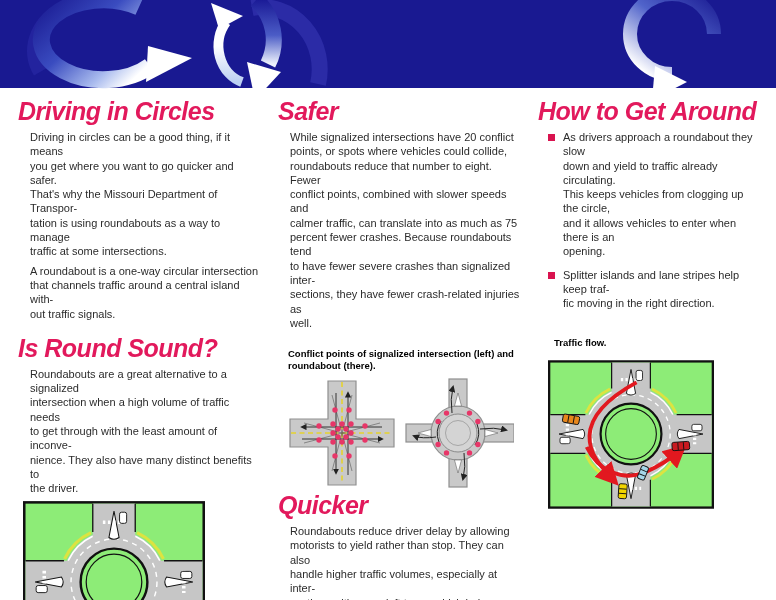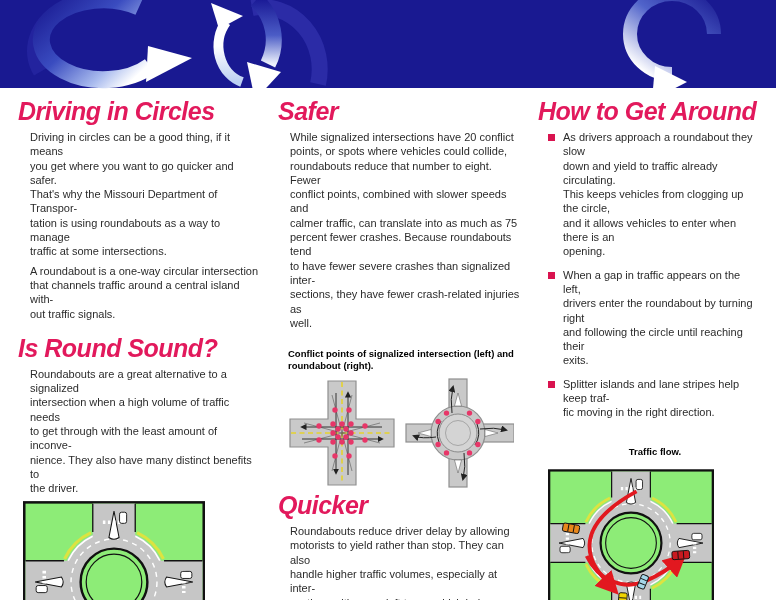--- a/index.html
+++ b/index.html
@@ -15,21 +15,21 @@
   .headline{color:#e2195c;font-style:italic;font-weight:bold;font-size:25px;
             line-height:26px;margin:2px 0 6px 0;letter-spacing:-0.5px;}
   .body-text{font-size:11px;line-height:14.3px;color:#2b2b2b;margin:4px 0 5px 12px;
              white-space:pre-line;}
   .headline.second{margin-top:14px;}
   .headline.quicker{}
   .caption{font-size:9.5px;line-height:12px;font-weight:bold;color:#000;
            white-space:pre-line;}
   .cap-left{margin:14px 0 4px 5px;}
   .cap-mid{margin:18px 0 5px 10px;}
-  .cap-right{margin:26px 0 4px 0;text-align:center;}
+  .cap-right{margin:26px 0 4px 16px;}
   .diagram{display:block;}
   .d-left{margin-left:5px;}
   .d-mid{margin-left:4px;}
   .d-right{margin-left:10px;}
   
   .bullet-item{display:flex;margin:0 16px 9px 10px;justify-content:center;}
   .bullet-square{flex:0 0 auto;width:7px;height:7px;background:#d9134f;margin:4px 8px 0 0;}
   .bullet-text{font-size:11px;line-height:14.3px;color:#2b2b2b;white-space:pre-line;}
 </style>
 </head>
@@ -169,21 +169,21 @@
     <p class="body-text">While signalized intersections have 20 conflict
 points, or spots where vehicles could collide,
 roundabouts reduce that number to eight. Fewer
 conflict points, combined with slower speeds and
 calmer traffic, can translate into as much as 75
 percent fewer crashes. Because roundabouts tend
 to have fewer severe crashes than signalized inter-
 sections, they have fewer crash-related injuries as
 well.</p>
     <div class="caption cap-mid">Conflict points of signalized intersection (left) and
-roundabout (right).</div>
+roundabout (there).</div>
 
     <svg class="diagram d-mid" width="232" height="113" viewBox="0 0 232 113">
       <defs>
         <marker id="mblk" markerWidth="7" markerHeight="7" refX="5" refY="3.5" orient="auto">
           <path d="M0 0 L7 3.5 L0 7 Z" fill="#222"></path>
         </marker>
       </defs>
 
       <g transform="translate(6,2)">
         <path d="M40 2 H68 V40 H106 V68 H68 V106 H40 V68 H2 V40 H40 Z" stroke="#8f8f8f" stroke-width="1.2" fill="#c9c9c9"></path>
@@ -276,27 +276,20 @@
     <div class="bullet-item">
       <span class="bullet-square"></span>
       <span class="bullet-text">As drivers approach a roundabout they slow
 down and yield to traffic already circulating.
 This keeps vehicles from clogging up the circle,
 and it allows vehicles to enter when there is an
 opening.</span>
     </div>
     <div class="bullet-item">
       <span class="bullet-square"></span>
-      <span class="bullet-text">When a gap in traffic appears on the left,
-drivers enter the roundabout by turning right
-and following the circle until reaching their
-exits.</span>
-    </div>
-    <div class="bullet-item">
-      <span class="bullet-square"></span>
       <span class="bullet-text">Splitter islands and lane stripes help keep traf-
 fic moving in the right direction.</span>
     </div>
 
     <div class="caption cap-right">Traffic flow.</div>
 
     <svg class="diagram d-right" width="166" height="163" viewBox="0 0 180 161">
       <defs>
         <marker id="mred" markerWidth="6" markerHeight="6" refX="4" refY="3" orient="auto">
           <path d="M0 0 L6 3 L0 6 Z" fill="#e2181f"></path>

